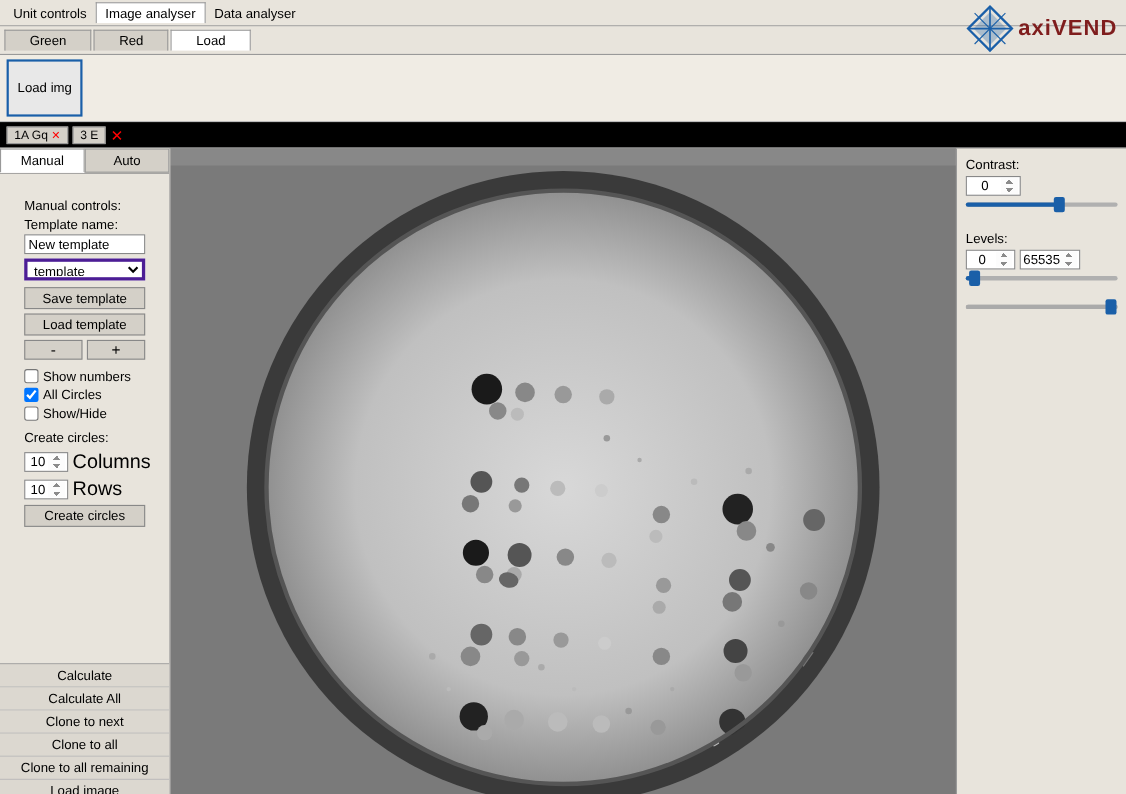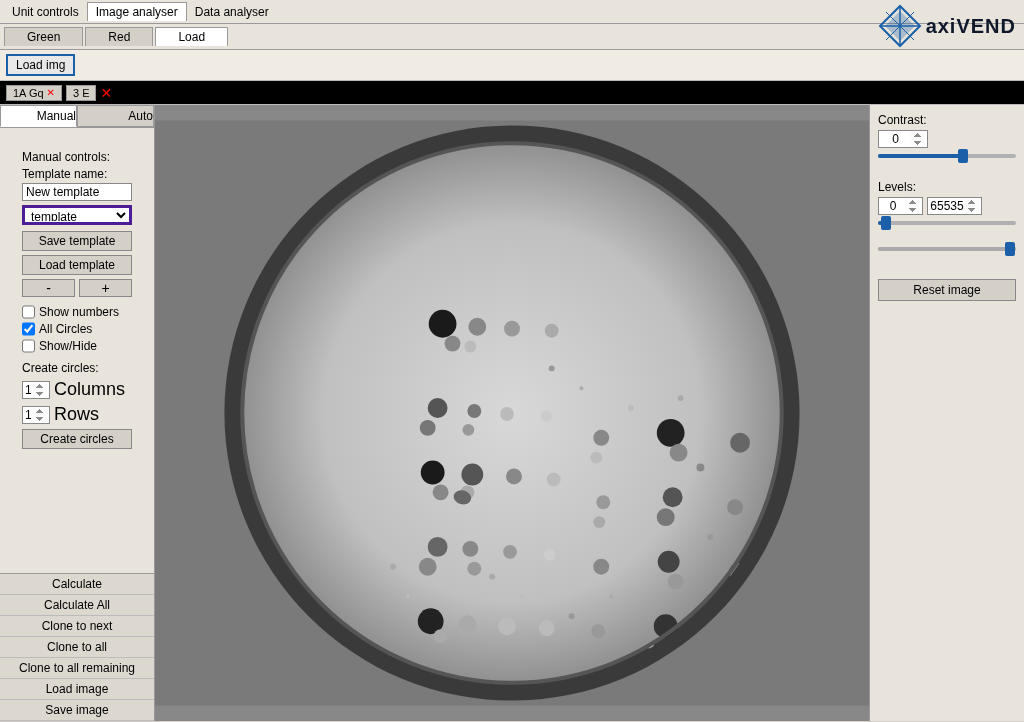--- a/index.html
+++ b/index.html
@@ -24,21 +24,21 @@
       padding: 2px 22px; cursor: pointer; font-size: 12px; border: 1px solid #999;
       background: #d4d0c8; margin-right: 2px; border-bottom: none;
     }
     .tab.active { background: #fff; }
 
     
     .loadimg-row {
       background: #f0ece4; padding: 4px 6px; border-bottom: 1px solid #bbb; display: flex; align-items: center;
     }
     .load-img-btn {
-      border: 2px solid #1a5fa8; background: #e8e8e8; padding: 2px 8px; cursor: pointer;
+      border: 2px solid #1a5fa8; background: #e8e8e8; padding: 17px 8px; cursor: pointer;
       font-size: 12px; font-weight: normal;
     }
 
     
     .session-row {
       background: #000000; padding: 2px 6px; border-bottom: 1px solid #bbb;
       display: flex; align-items: center; gap: 4px; height: 24px;
     }
     .session-tab {
       background: #d4d0c8; border: 1px solid #999; padding: 1px 6px;
@@ -56,21 +56,21 @@
     .left-panel {
       width: 155px; min-width: 155px; background: #e8e4dc; border-right: 1px solid #999;
       display: flex; flex-direction: column; overflow: hidden;
     }
 
     
     .panel-tabs {
       display: flex; background: #d4d0c8; border-bottom: 1px solid #999;
     }
     .panel-tab {
-      flex: 1; text-align: right; padding: 3px 0; cursor: pointer;
+      flex: 1; text-align: center; padding: 3px 0; cursor: pointer;
       border: 1px solid #999; font-size: 12px; background: #d4d0c8;
     }
     .panel-tab.active { background: #fff; border-bottom: 1px solid #fff; }
 
     
     .controls-area {
       padding: 22px; flex: 1; overflow-y: auto;
     }
     .controls-label { font-size: 12px; margin-bottom: 3px; }
     .template-label { font-size: 12px; margin-bottom: 2px; }
@@ -99,21 +99,21 @@
     .checkbox-row {
       display: flex; gap: 4px; margin-bottom: 3px; font-size: 12px;
     }
     .checkbox-row input[type=checkbox] { margin: 0; }
 
     .section-label { font-size: 12px; margin: 8px 0 4px 0; }
     .spinrow {
       display: flex; align-items: center; gap: 4px; margin-bottom: 4px;
     }
     .spin-input {
-      width: 28px; border: 1px solid #888; background: #fff; font-size: 12px;
+      width: 40px; border: 1px solid #888; background: #fff; font-size: 12px;
       padding: 1px 2px; text-align: center;
     }
     .spin-label { font-size: 18px; }
 
     
     .bottom-buttons {
       border-top: 1px solid #999; background: #e0dcd4;
     }
     .bot-btn {
       width: 100%; padding: 3px 0; text-align: center; border: none;
@@ -183,21 +183,21 @@
 
 <div class="logo-container">
   <svg width="44" height="44" viewBox="0 0 44 44">
     <polygon points="22,2 42,22 22,42 2,22" fill="none" stroke="#1a5fa8" stroke-width="2"></polygon>
     <polygon points="22,7 37,22 22,37 7,22" fill="#1a5fa8" opacity="0.3"></polygon>
     <line x1="22" y1="2" x2="22" y2="42" stroke="#1a5fa8" stroke-width="1.5"></line>
     <line x1="2" y1="22" x2="42" y2="22" stroke="#1a5fa8" stroke-width="1.5"></line>
     <line x1="8" y1="8" x2="36" y2="36" stroke="#1a5fa8" stroke-width="1"></line>
     <line x1="36" y1="8" x2="8" y2="36" stroke="#1a5fa8" stroke-width="1"></line>
   </svg>
-  <span style="font-size:20px;font-weight:bold;color:#0f172a;letter-spacing:1px;margin-left:4px;">axiVEND</span>
+  <span style="font-size:20px;font-weight:bold;color:#7f1d1d;letter-spacing:1px;margin-left:4px;">axiVEND</span>
 </div>
 
 <div class="menu-bar">
   <span class="menu-item">Unit controls</span>
   <span class="menu-item active">Image analyser</span>
   <span class="menu-item">Data analyser</span>
 </div>
 
 <div class="tabs-row">
   <div class="tab">Green</div>
@@ -404,16 +404,15 @@
     </div>
 
     
     <div class="slider-container">
       <div class="slider-track">
         <div class="slider-fill" style="width:100%;background:#aaa;"></div>
         <div class="slider-thumb" style="left:92%;background:#1a5fa8;"></div>
       </div>
     </div>
 
-    <button class="reset-btn">Reset image</button>
   </div>
 
 </div>
 
 </body></html>

